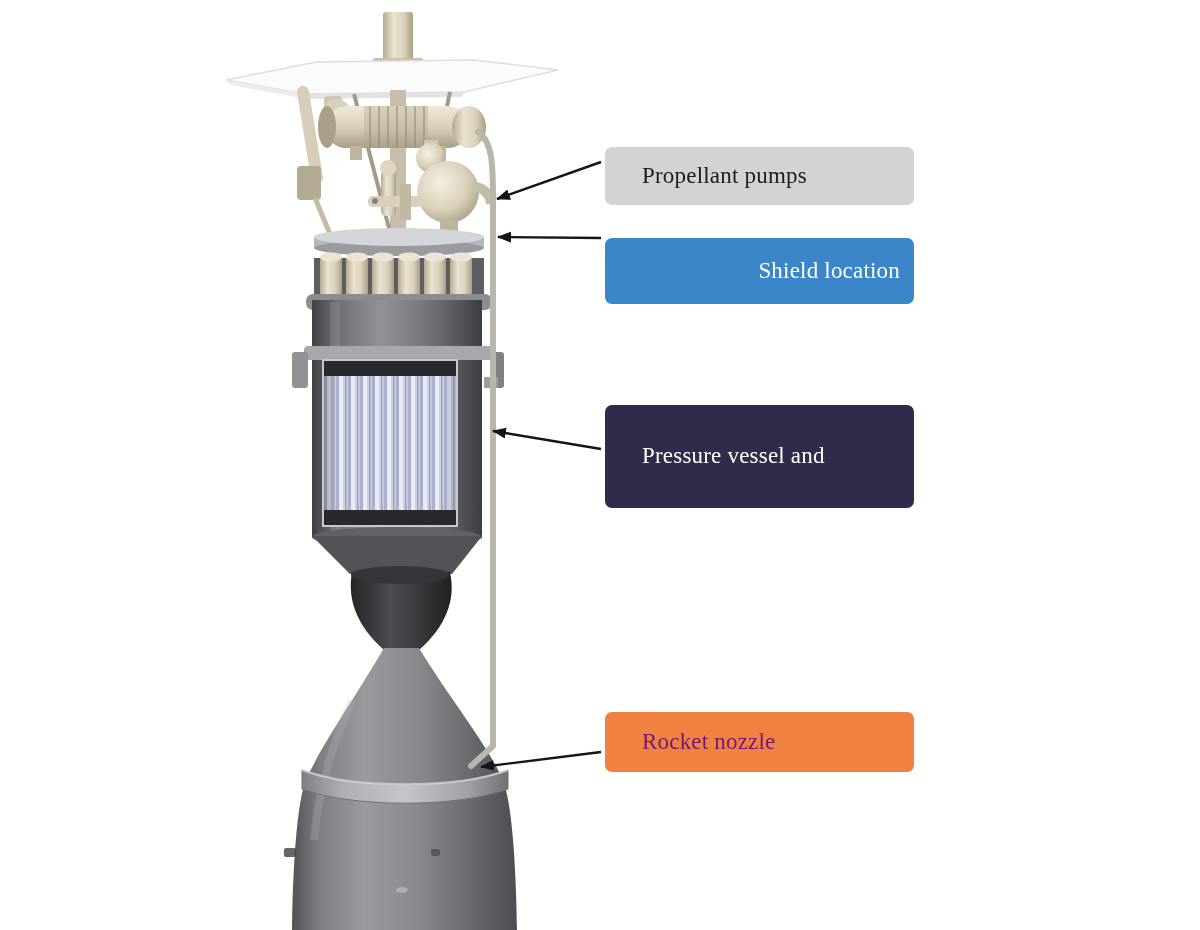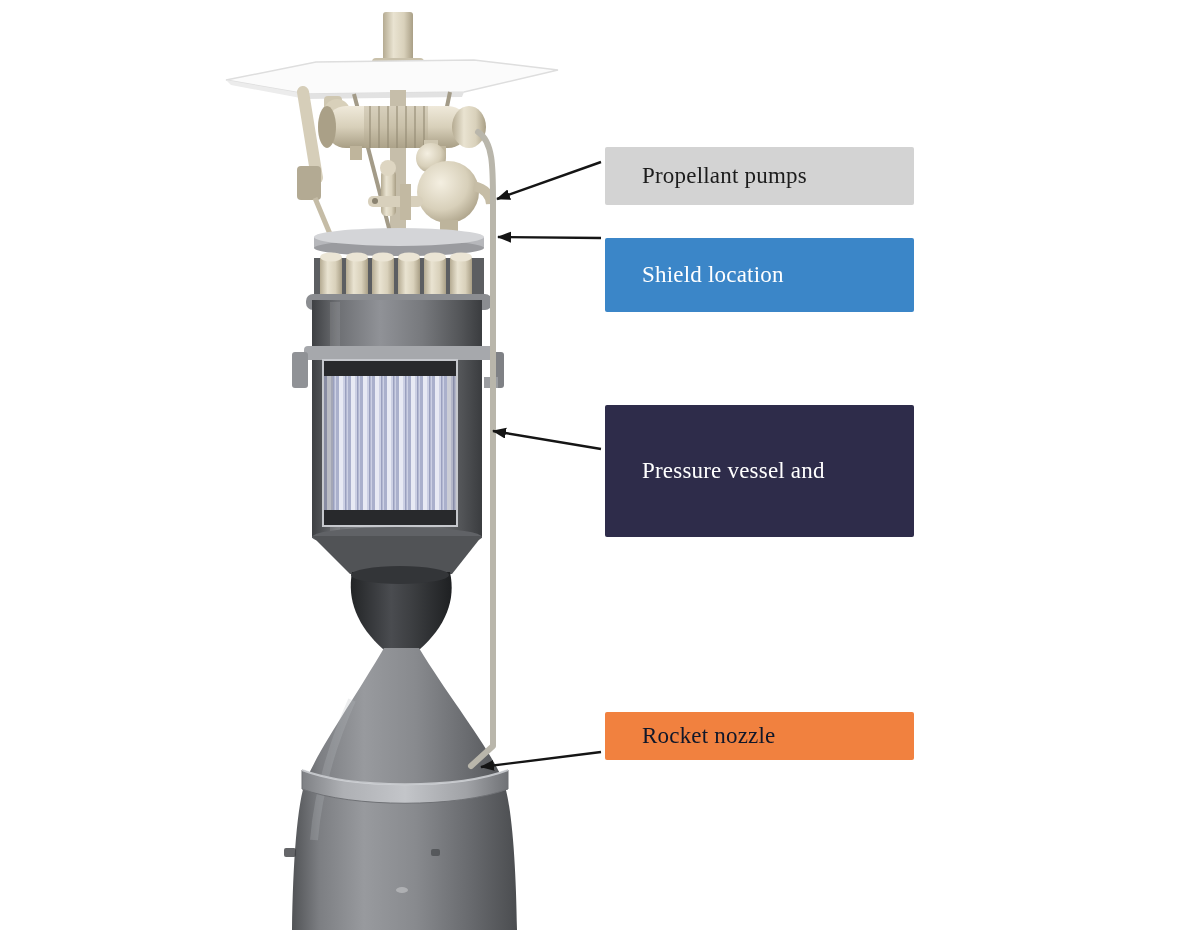--- a/index.html
+++ b/index.html
@@ -11,34 +11,34 @@
     overflow: hidden;
     font-family: "Liberation Serif", serif;
   }
   .engine-svg { position: absolute; left: 0; top: 0; width: 1200px; height: 930px; }
 
   .label {
     position: absolute;
     left: 605px;
     width: 309px;
     box-sizing: border-box;
-    border-radius: 2px;
+    border-radius: 7px;
     display: flex;
     flex-direction: column;
     justify-content: center;
     padding-left: 37px;
     padding-right: 14px;
     font-size: 23px;
     line-height: 1.32;
     letter-spacing: 0.2px;
   }
   .label-propellant { top: 147px; height: 58px;  background: #d3d3d3; color: #1c1c1c; }
-  .label-shield     { top: 238px; height: 74px;  background: #3b86c8; color: #ffffff; }
-  .label-vessel     { top: 405px; height: 132px; background: #2e2c4a; color: #ffffff; }
-  .label-nozzle     { top: 712px; height: 48px;  background: #f1813f; color: #0f172a; }
+  .label-shield     { top: 238px; height: 66px;  background: #3b86c8; color: #ffffff; align-items: flex-end; }
+  .label-vessel     { top: 405px; height: 103px; background: #2e2c4a; color: #ffffff; }
+  .label-nozzle     { top: 712px; height: 60px;  background: #f1813f; color: #701a75; }
 </style>
 </head>
 <body>
 
 <div class="canvas">
 
   <svg class="engine-svg" viewBox="0 0 1200 930" xmlns="http://www.w3.org/2000/svg">
     <defs>
       <linearGradient id="creamH" x1="0" y1="0" x2="1" y2="0">
         <stop offset="0" stop-color="#b5ab92"></stop>

